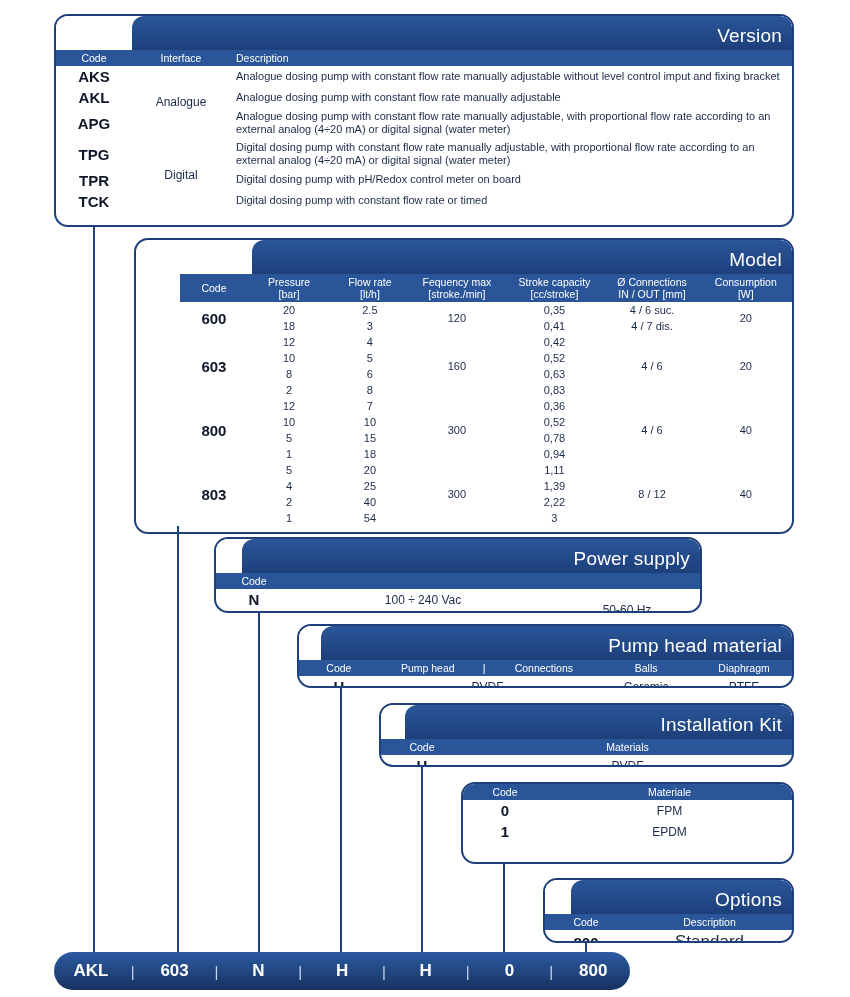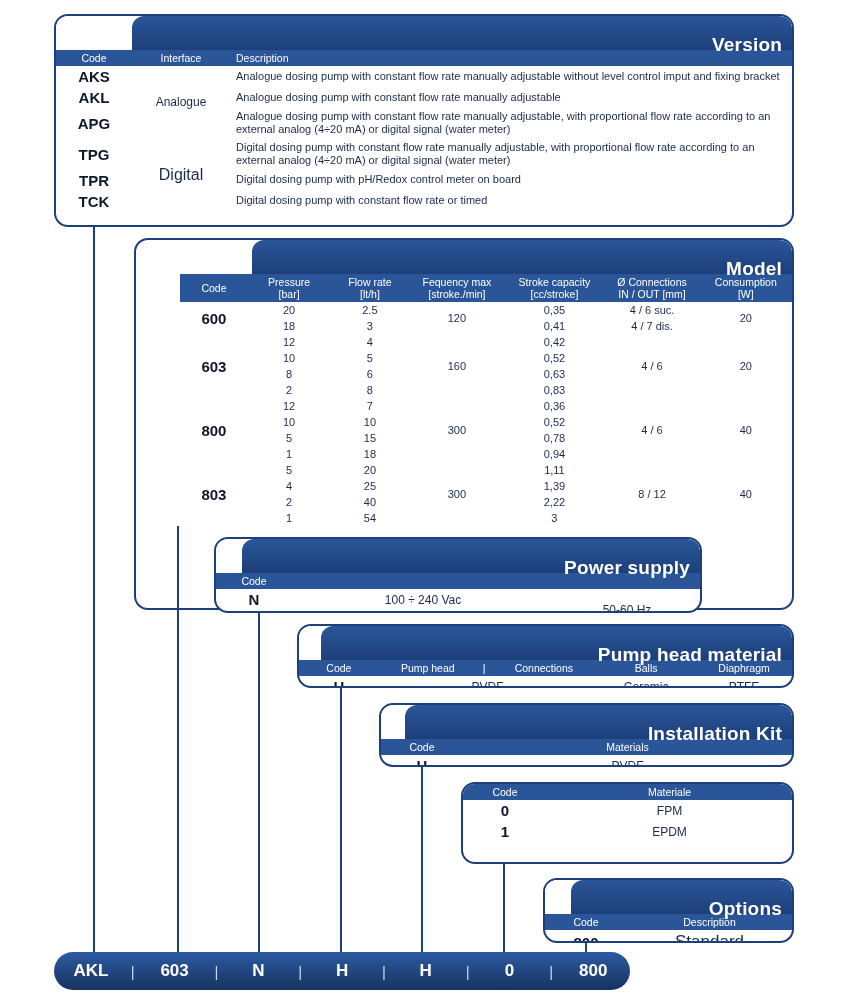--- a/index.html
+++ b/index.html
@@ -20,23 +20,23 @@
   .block {
     position: absolute;
     border: 2px solid #1d3f7a;
     border-radius: 14px;
     background: #ffffff;
     overflow: hidden;
   }
   .block-title {
     position: absolute;
     right: 10px;
-    top: 18px;
+    top: 9px;
     font-size: 19px;
-    font-weight: bold;
+    font-weight: normal;
     color: #ffffff;
     letter-spacing: .2px;
     z-index: 5;
   }
 
   
   .tabbar {
     position: relative;
     height: 34px;
   }
@@ -80,21 +80,21 @@
     color: #0f172a;
   }
   .desc { font-size: 11px; line-height: 1.22; color: #1b2a4a; margin-top: 19px; }
 
   
   #version { left: 54px; top: 14px; width: 740px; height: 213px; }
   #version .tabbar .lefthole { width: 76px; }
   #version .tabbar .bar { left: 76px; border-top-left-radius: 12px; }
 
   
-  #model { left: 134px; top: 238px; width: 660px; height: 372px; padding-left: 44px; }
+  #model { left: 134px; top: 238px; width: 660px; height: 296px; padding-left: 44px; }
   #model .tabbar .lefthole { width: 72px; }
   #model .tabbar .bar { left: 72px; border-top-left-radius: 12px; }
 
   
   #power { left: 214px; top: 537px; width: 488px; height: 76px; }
   #power .tabbar .lefthole { width: 26px; }
   #power .tabbar .bar { left: 26px; border-top-left-radius: 12px; }
 
   
   #pumphead { left: 297px; top: 624px; width: 497px; height: 64px; }
@@ -182,21 +182,21 @@
         <td class="code-cell rule-b rule-r">AKL</td>
         <td class="desc rule-b">Analogue dosing pump with constant flow rate manually adjustable</td>
       </tr>
       <tr>
         <td class="code-cell rule-b rule-r">APG</td>
         <td class="desc rule-b">Analogue dosing pump with constant flow rate manually adjustable, with proportional flow rate according to an external analog (4÷20 mA) or digital signal (water meter)</td>
       </tr>
 
       <tr>
         <td class="code-cell rule-b rule-r">TPG</td>
-        <td class="c rule-r" rowspan="3" style="font-size:16px">Digital</td>
+        <td class="c rule-r" rowspan="3" style="font-size:12px">Digital</td>
         <td class="desc rule-b">Digital dosing pump with constant flow rate manually adjustable, with proportional flow rate according to an external analog (4÷20 mA) or digital signal (water meter)</td>
       </tr>
       <tr>
         <td class="code-cell rule-b rule-r">TPR</td>
         <td class="desc rule-b">Digital dosing pump with pH/Redox control meter on board</td>
       </tr>
       <tr>
         <td class="code-cell rule-r">TCK</td>
         <td class="desc">Digital dosing pump with constant flow rate or timed</td>
       </tr>

